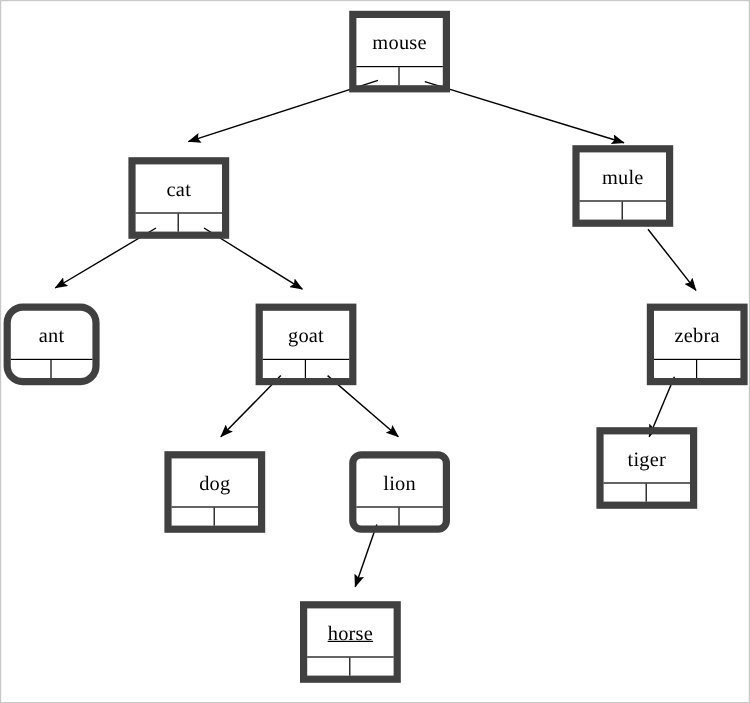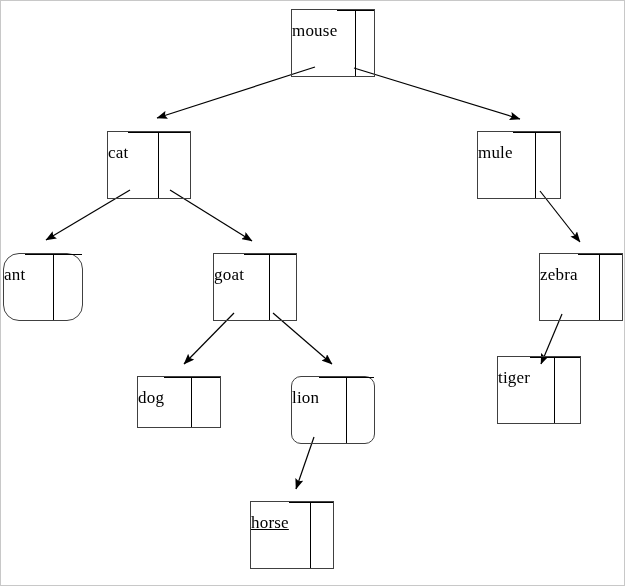--- a/index.html
+++ b/index.html
@@ -21,24 +21,24 @@
     position: absolute;
     left: 0;
     top: 0;
     width: 625px;
     height: 586px;
     pointer-events: none;
   }
   .node {
     position: absolute;
     box-sizing: border-box;
-    border: 1px solid #404040;
+    border: 6px solid #404040;
     background: transparent;
     display: flex;
-    flex-direction: row;
+    flex-direction: column;
   }
   .node-label {
     flex: 0 0 auto;
     display: flex;
     align-items: center;
     justify-content: center;
     font-size: 17px;
     color: #000000;
     line-height: 1;
     letter-spacing: 0.2px;
@@ -89,21 +89,21 @@
           <div class="cell right"></div>
         </div>
       </div>
       <div class="node" style="left: 106px; top: 130px; width: 84px; height: 68px;">
         <div class="node-label" style="height: 40px; font-family: Liberation Serif, serif;">cat</div>
         <div class="node-cells">
           <div class="cell left"></div>
           <div class="cell right"></div>
         </div>
       </div>
-      <div class="node" style="left: 476px; top: 130px; width: 84px; height: 68px;">
+      <div class="node" style="left: 476px; top: 120px; width: 84px; height: 68px;">
         <div class="node-label" style="height: 40px;">mule</div>
         <div class="node-cells">
           <div class="cell left"></div>
           <div class="cell right"></div>
         </div>
       </div>
       <div class="node" style="left: 2px; top: 252px; width: 80px; height: 68px; border-radius: 16px;">
         <div class="node-label" style="height: 40px;">ant</div>
         <div class="node-cells">
           <div class="cell left"></div>
@@ -117,21 +117,21 @@
           <div class="cell right"></div>
         </div>
       </div>
       <div class="node" style="left: 538px; top: 252px; width: 84px; height: 68px;">
         <div class="node-label" style="height: 40px;">zebra</div>
         <div class="node-cells">
           <div class="cell left"></div>
           <div class="cell right"></div>
         </div>
       </div>
-      <div class="node" style="left: 136px; top: 375px; width: 84px; height: 52px;">
+      <div class="node" style="left: 136px; top: 375px; width: 84px; height: 68px;">
         <div class="node-label" style="height: 40px;">dog</div>
         <div class="node-cells">
           <div class="cell left"></div>
           <div class="cell right"></div>
         </div>
       </div>
       <div class="node" style="left: 290px; top: 375px; width: 84px; height: 68px; border-radius: 10px;">
         <div class="node-label" style="height: 40px;">lion</div>
         <div class="node-cells">
           <div class="cell left"></div>

